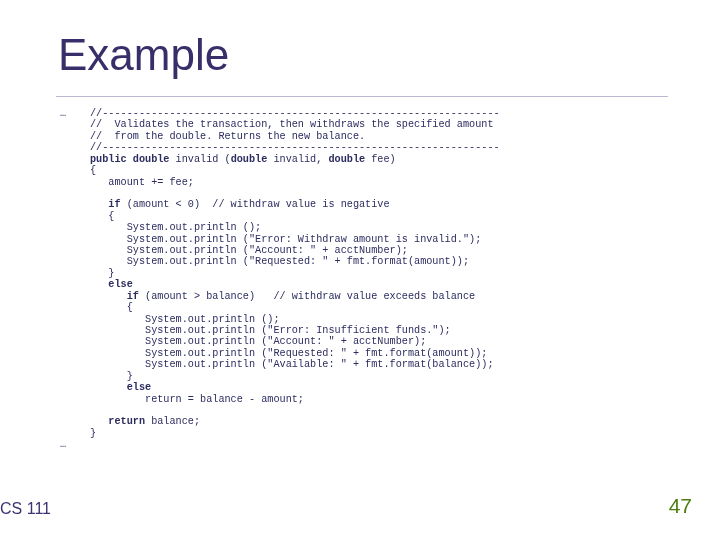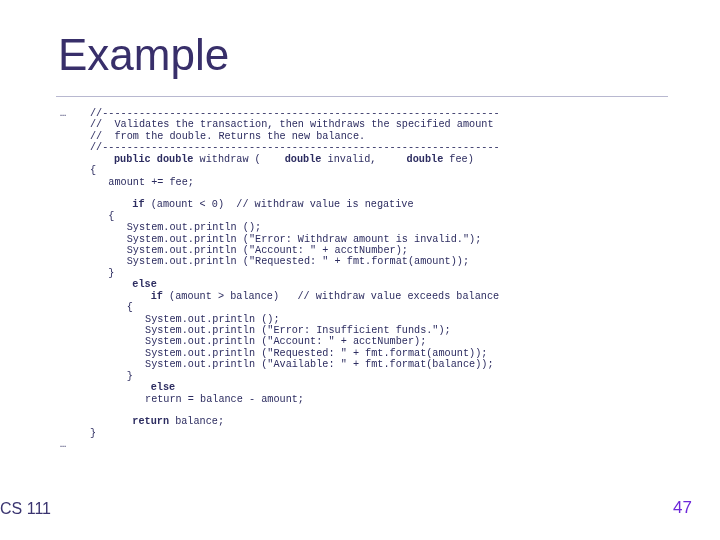--- a/index.html
+++ b/index.html
@@ -37,21 +37,21 @@
   .code {
     position: absolute;
     left: 60px;
     top: 108px;
     font-family: "Courier New", Courier, monospace;
     font-size: 10.2px;
     line-height: 1.12;
     white-space: pre;
     color: #2c2c60;
   }
-  .code .kw { font-weight: bold; margin-left: 24px; }
+  .code .kw { font-weight: bold; }
   .code .lead {
     display: inline-block;
     width: 30px;
     vertical-align: top;
   }
   .footer-left {
     position: absolute;
     left: 60px;
     bottom: 22px;
     font-size: 16px;
@@ -62,37 +62,37 @@
     left: 0;
     right: 0;
     bottom: 22px;
     font-size: 16px;
     color: #3a3470;
   }
   .footer-right {
     position: absolute;
     right: 28px;
     bottom: 22px;
-    font-size: 17px;
-    color: #6d28d9;
+    font-size: 21px;
+    color: #4d7c0f;
   }
 </style>
 </head>
 <body>
 
 <div class="slide">
 
   <div class="title">Example</div>
   <div class="rule"></div>
 
   <div class="code"><span class="lead">…</span><span>//-----------------------------------------------------------------</span>
 <span class="lead"></span><span>//  Validates the transaction, then withdraws the specified amount</span>
 <span class="lead"></span><span>//  from the double. Returns the new balance.</span>
 <span class="lead"></span><span>//-----------------------------------------------------------------</span>
-<span class="lead"></span><span class="kw">public double</span><span> withdraw (</span><span class="kw">double</span><span> invalid, </span><span class="kw">double</span><span> fee)</span>
+<span class="lead"></span><span class="kw">public double</span><span> invalid (</span><span class="kw">double</span><span> invalid, </span><span class="kw">double</span><span> fee)</span>
 <span class="lead"></span><span>{</span>
 <span class="lead"></span><span>   amount += fee;</span>
 <span class="lead"></span><span></span>
 <span class="lead"></span><span>   </span><span class="kw">if</span><span> (amount &lt; 0)  // withdraw value is negative</span>
 <span class="lead"></span><span>   {</span>
 <span class="lead"></span><span>      System.out.println ();</span>
 <span class="lead"></span><span>      System.out.println ("Error: Withdraw amount is invalid.");</span>
 <span class="lead"></span><span>      System.out.println ("Account: " + acctNumber);</span>
 <span class="lead"></span><span>      System.out.println ("Requested: " + fmt.format(amount));</span>
 <span class="lead"></span><span>   }</span>

